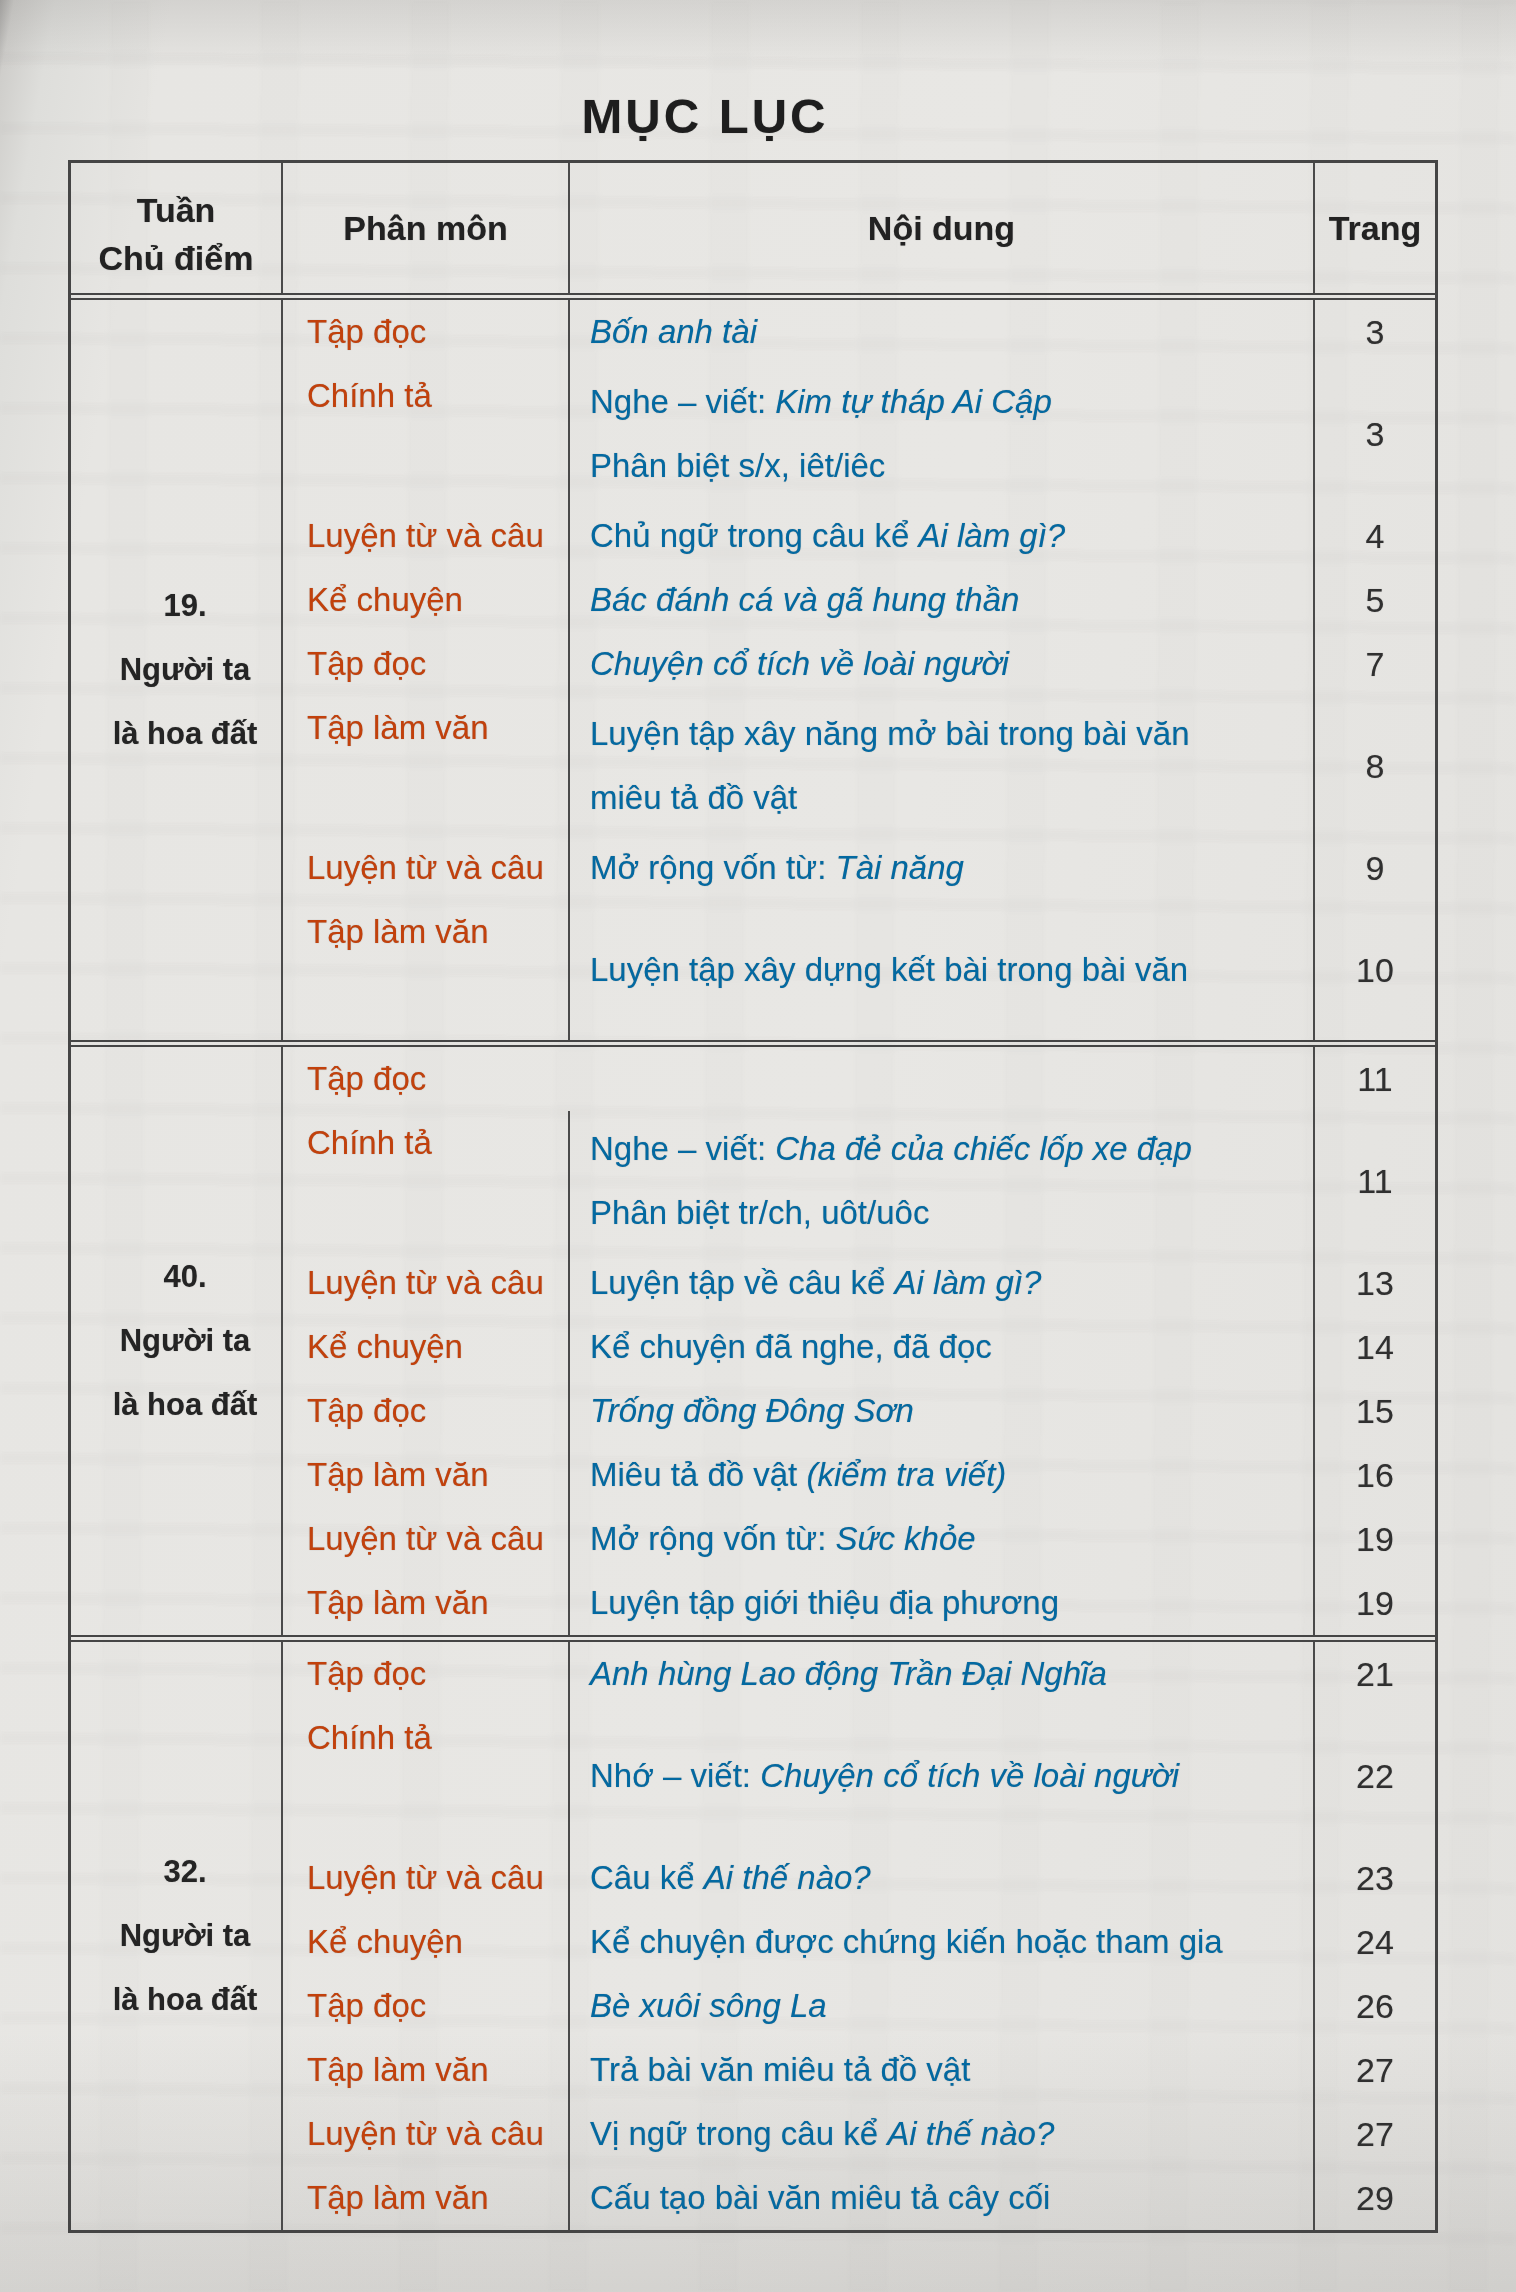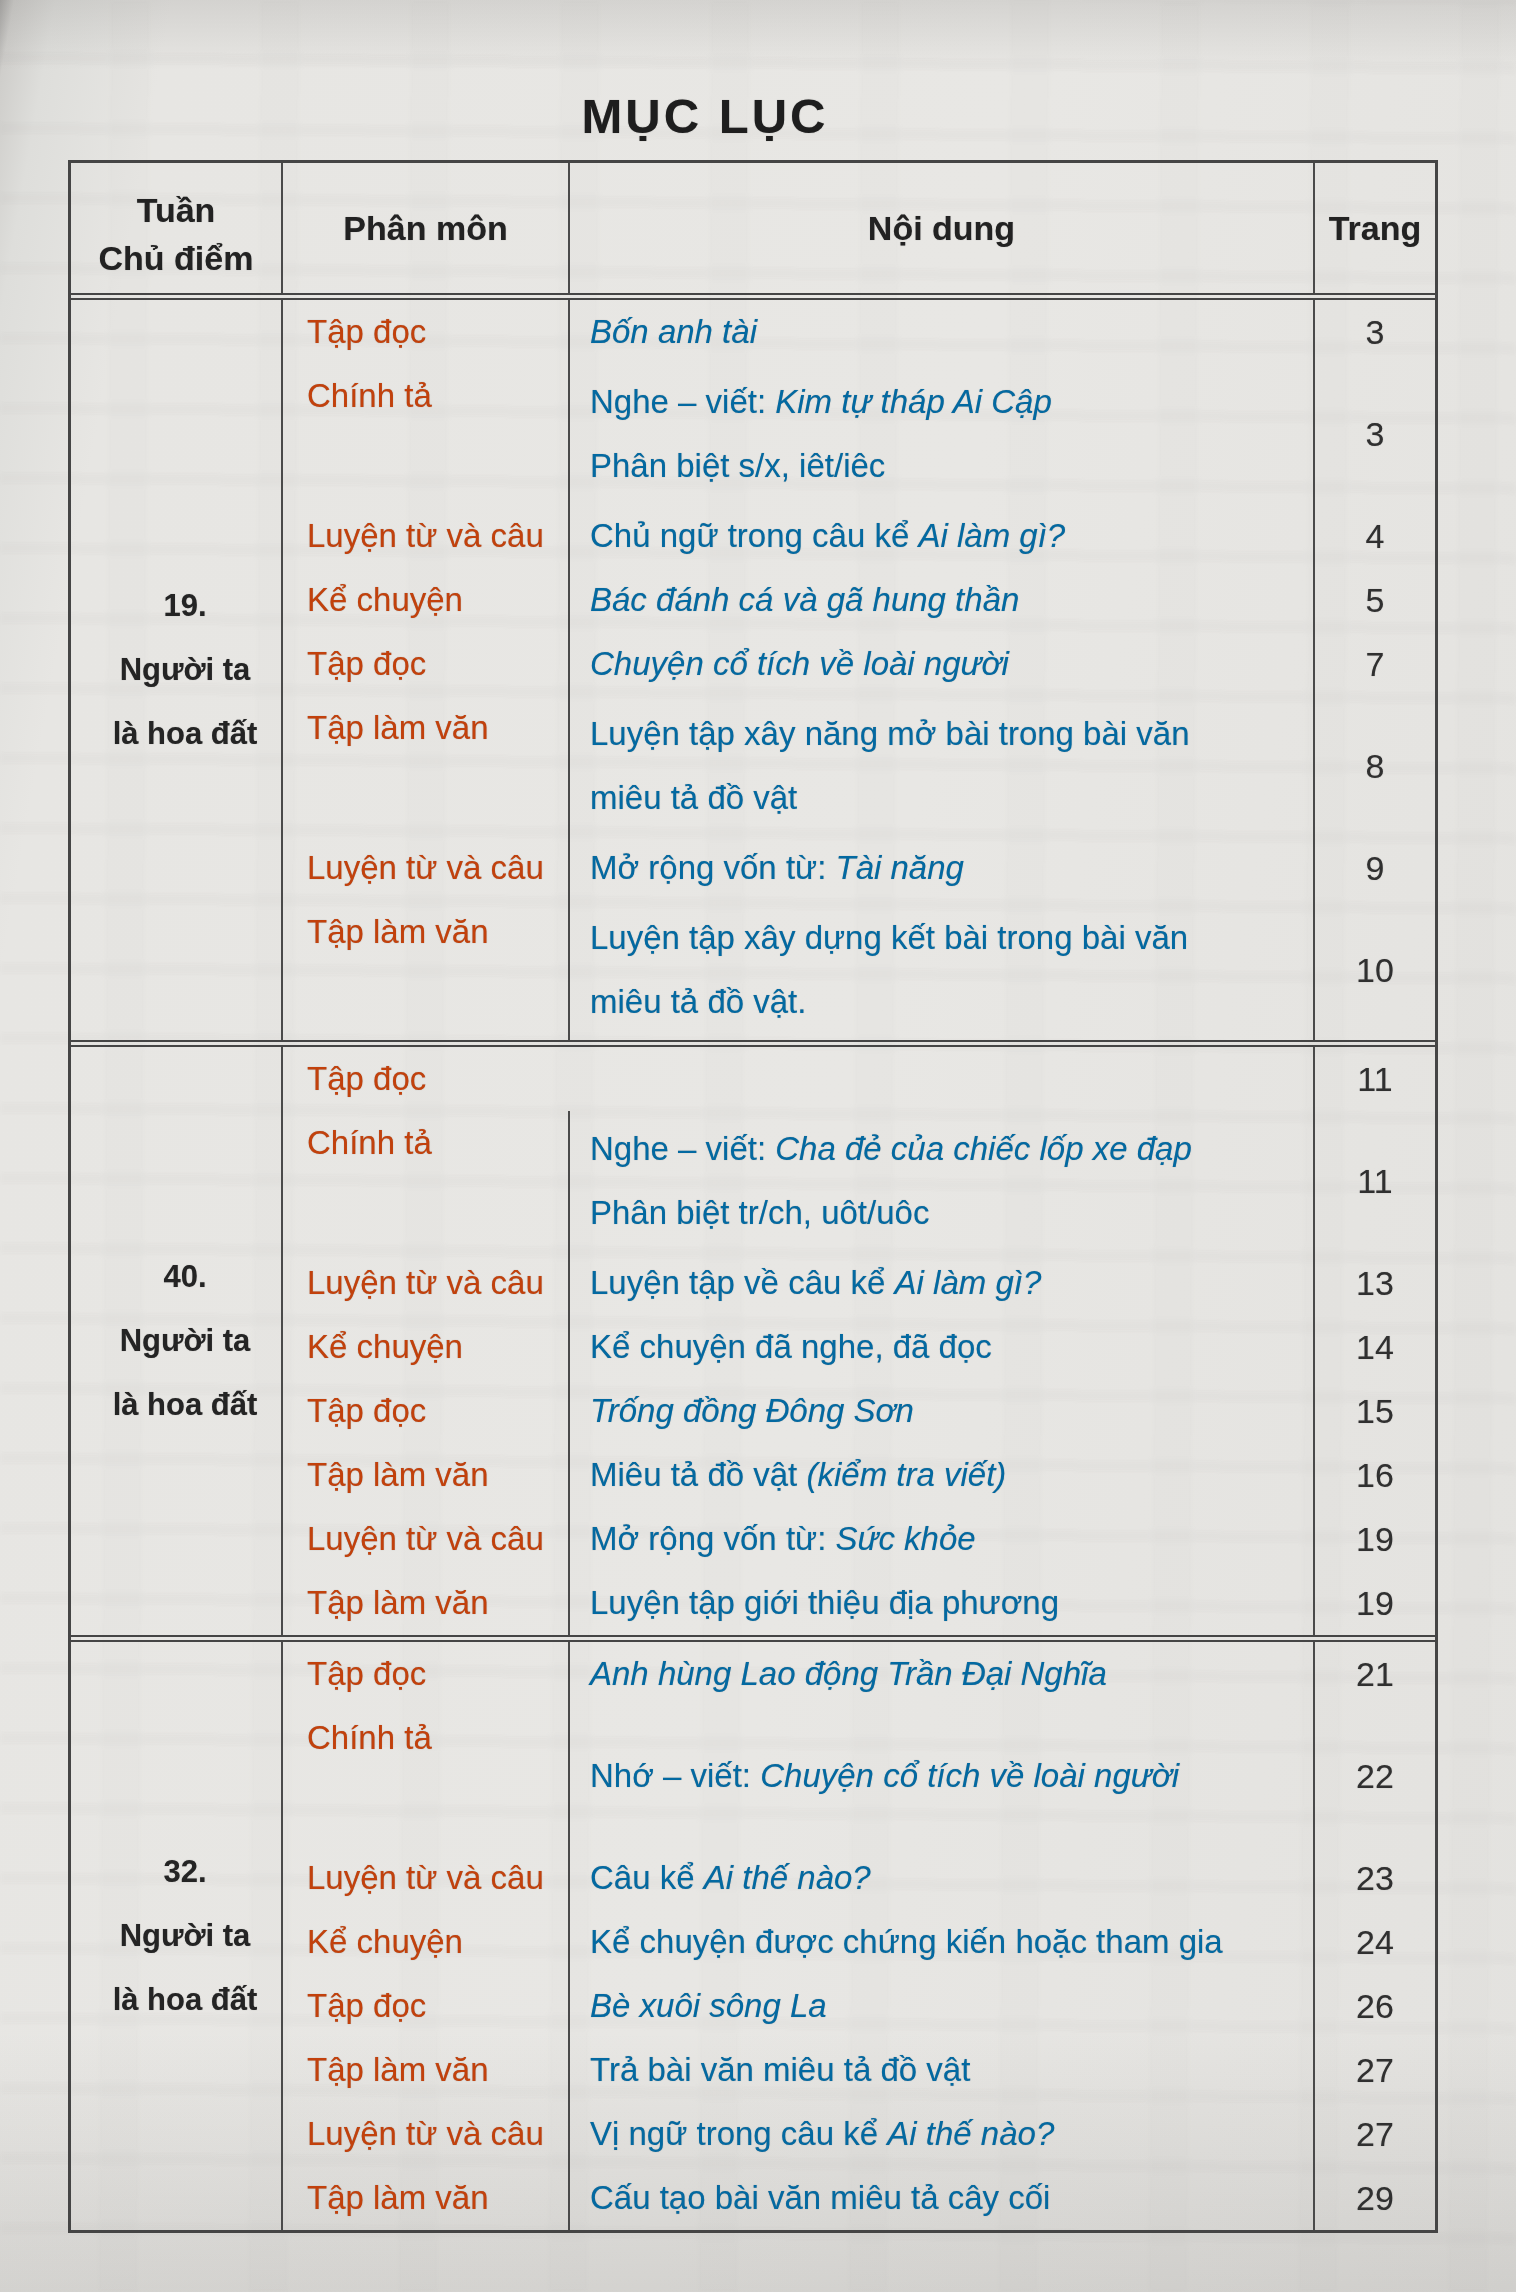--- a/index.html
+++ b/index.html
@@ -140,21 +140,20 @@
         </div>
         <div class="cell page-cell c4 vl tall" style="grid-row: 6;">8</div>
         <div class="cell subject-cell c2 vl" style="grid-row: 7;">Luyện từ và câu</div>
         <div class="cell content-cell c3 vl" style="grid-row: 7;">
           <div class="content-line"><span class="">Mở rộng vốn từ: </span><span class="it">Tài năng</span></div>
         </div>
         <div class="cell page-cell c4 vl" style="grid-row: 7;">9</div>
         <div class="cell subject-cell c2 vl" style="grid-row: 8;">Tập làm văn</div>
         <div class="cell content-cell c3 vl tall" style="grid-row: 8;">
           <div class="content-line tall-line"><span class="">Luyện tập xây dựng kết bài trong bài văn</span></div>
-          <div class="content-line tall-line"><span class="">miêu tả đồ vật.</span></div>
         </div>
         <div class="cell page-cell c4 vl tall" style="grid-row: 8;">10</div>
       </div>
       <div class="grid section">
         <div class="theme-cell cell" style="grid-row: 1 / span 8;">
           <div class="theme-line">40.</div>
           <div class="theme-line">Người ta</div>
           <div class="theme-line">là hoa đất</div>
         </div>
         <div class="cell subject-cell c2 vl" style="grid-row: 1;">Tập đọc</div>

